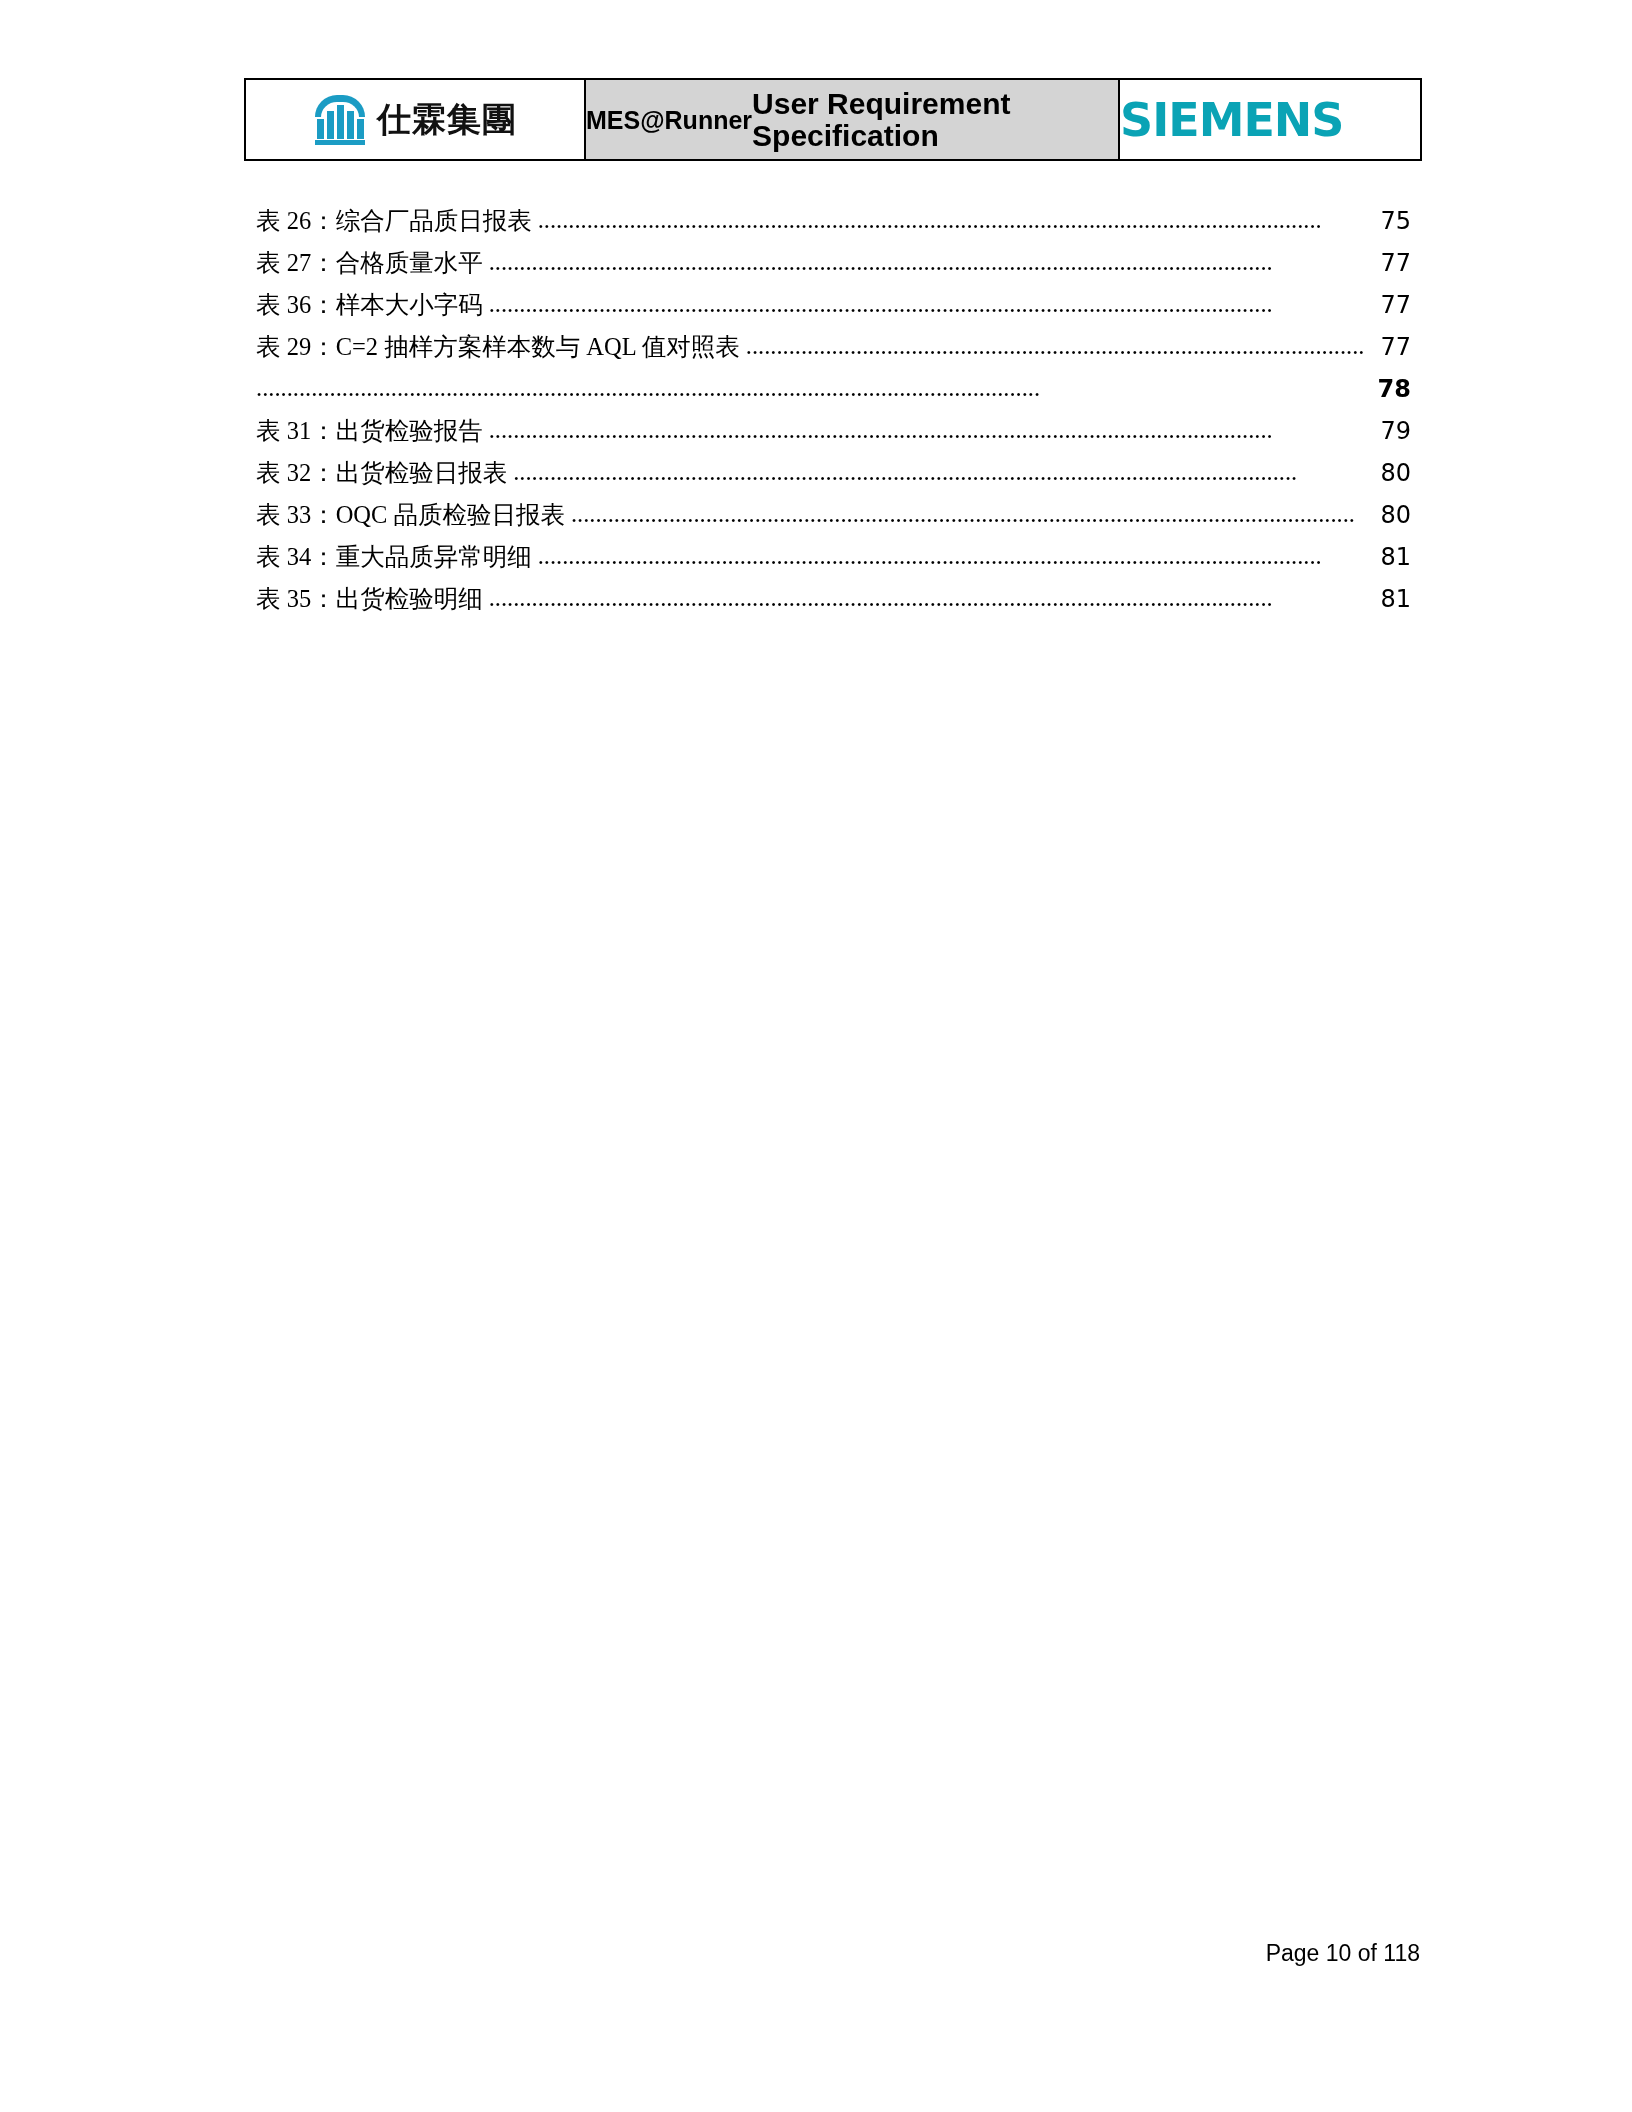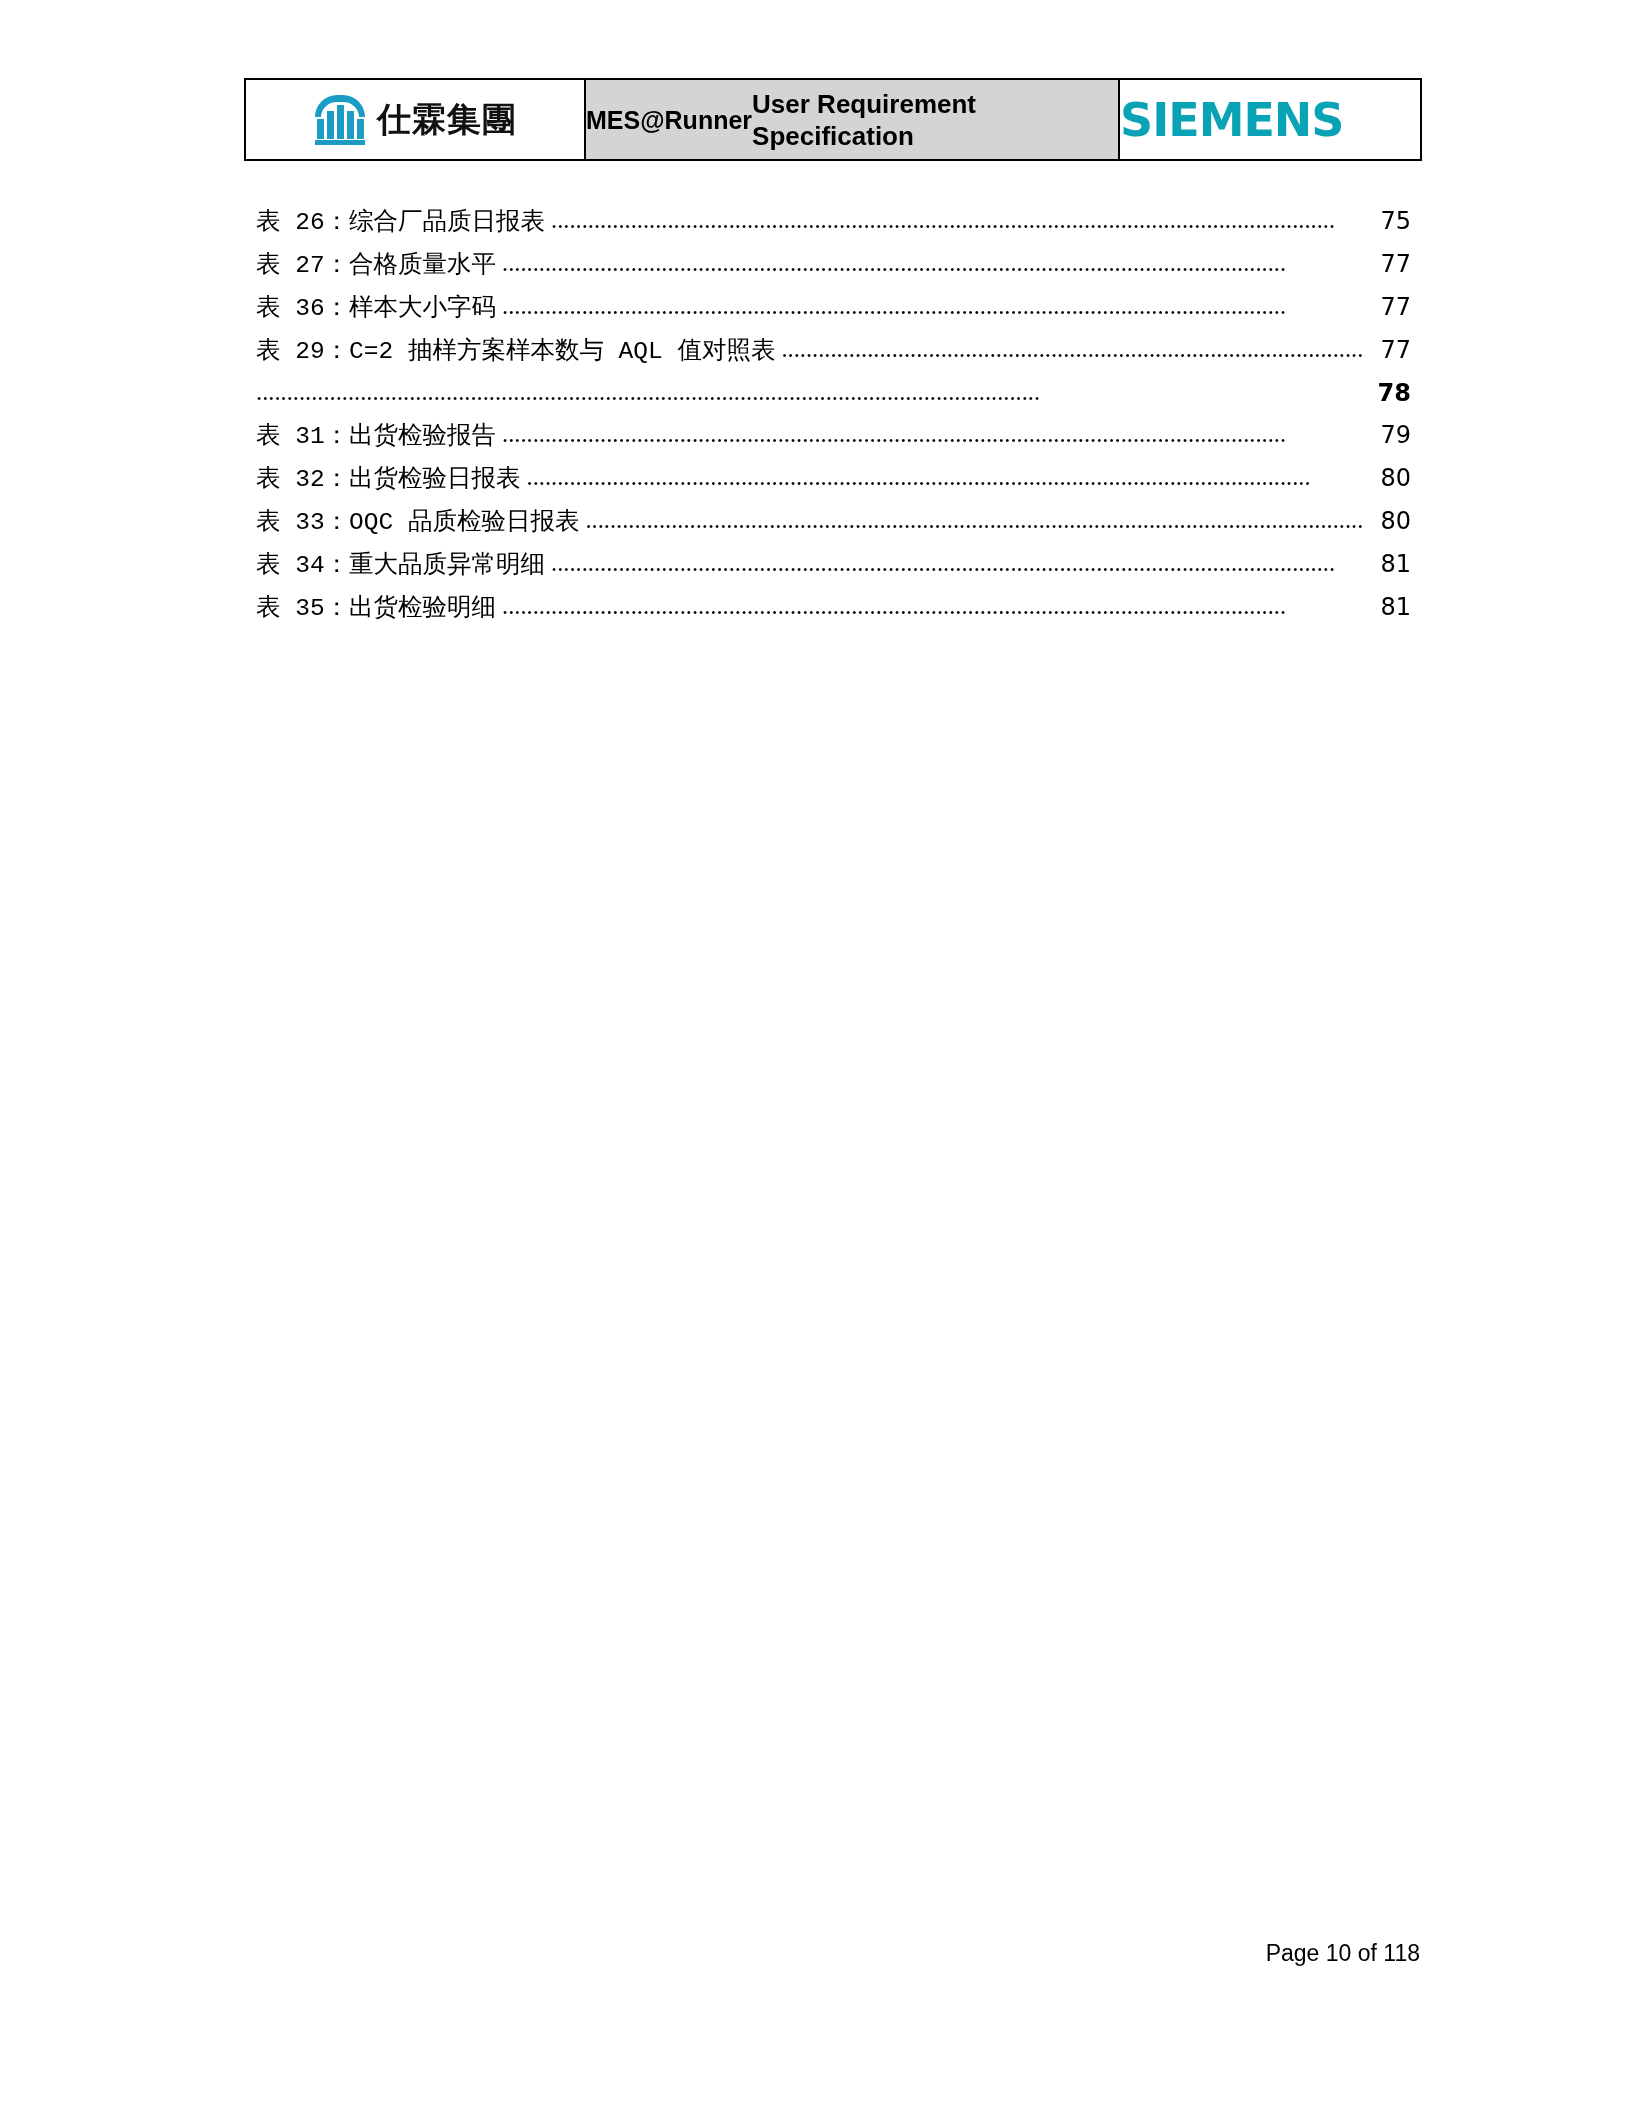--- a/index.html
+++ b/index.html
@@ -106,21 +106,21 @@
   .header-title-cell .line1 {
     font-family: "Liberation Sans", sans-serif;
     font-weight: bold;
     font-size: 25px;
     line-height: 32px;
     color: #000000;
   }
   .header-title-cell .line2 {
     font-family: "Liberation Sans", sans-serif;
     font-weight: bold;
-    font-size: 26px;
+    font-size: 30px;
     line-height: 32px;
     color: #000000;
   }
   .header-brand-cell {
     width: 300px;
     display: flex;
     align-items: center;
     justify-content: flex-start;
     background: #ffffff;
   }
@@ -146,21 +146,21 @@
     font-size: 24.5px;
     line-height: 41px;
     color: #000000;
     white-space: nowrap;
   }
   .toc-row.bold .toc-label,
   .toc-row.bold .toc-page {
     font-weight: bold;
   }
   .toc-label {
-    font-family: Liberation Mono, monospace;
+    font-family: Liberation Serif, serif;
     flex: none;
     padding-right: 6px;
   }
   .toc-dots {
     flex: 1 1 auto;
     overflow: hidden;
     font-family: "Liberation Serif", serif;
     font-size: 24.5px;
     letter-spacing: 0px;
     color: #000000;

